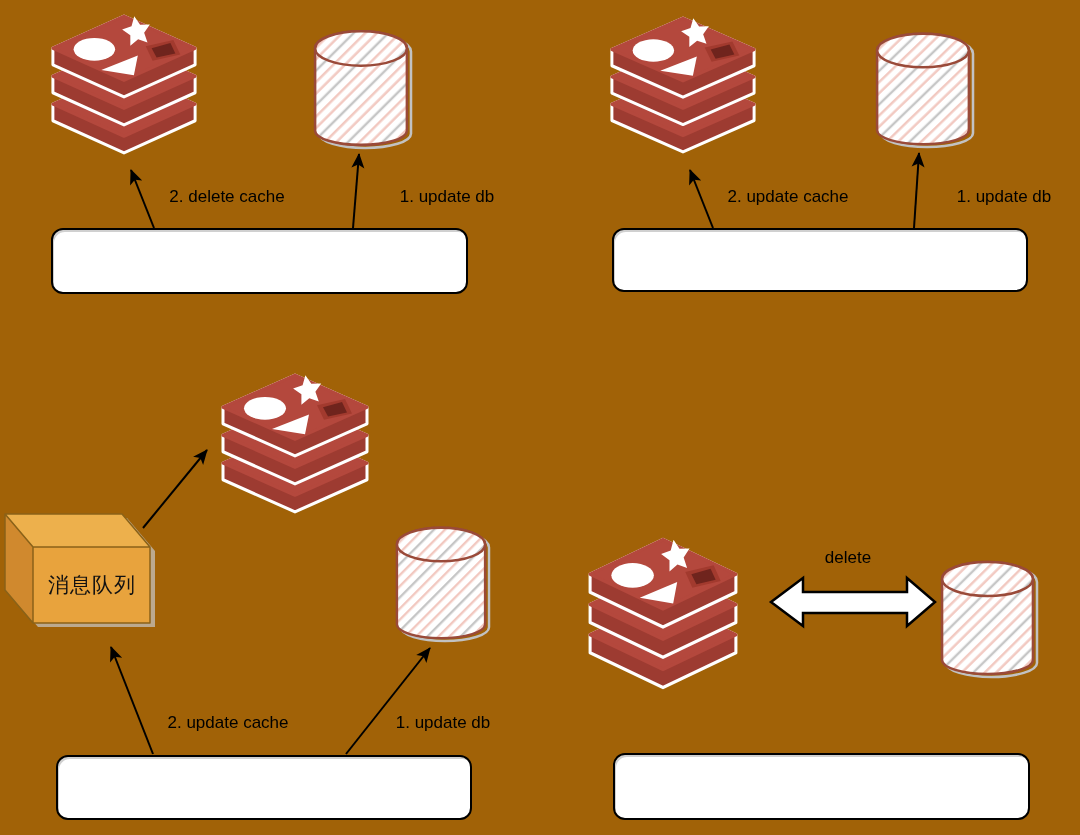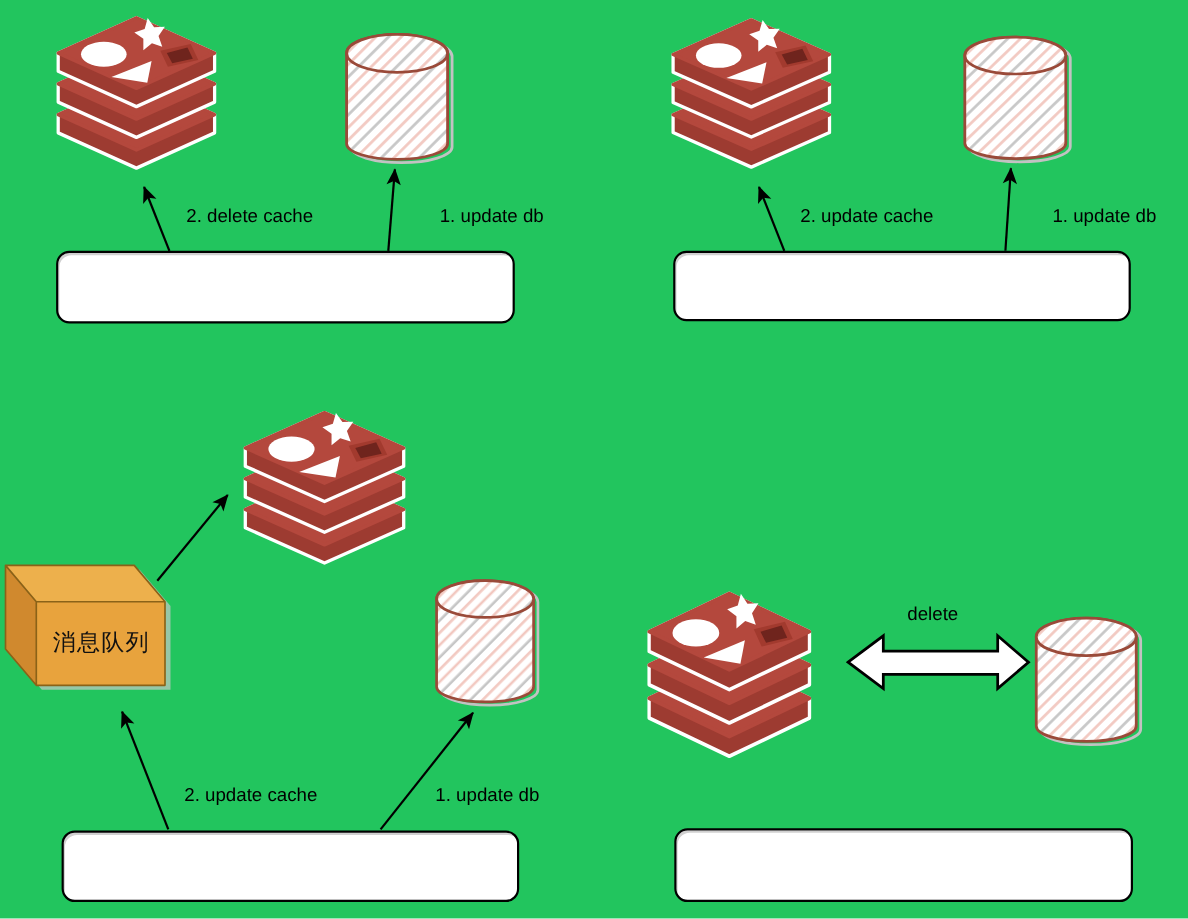--- a/index.html
+++ b/index.html
@@ -1,17 +1,17 @@
 <!DOCTYPE html>
 <html><head>
 <meta charset="utf-8">
 <style>
   html,body{margin:0;padding:0;background:#fff;}
   .canvas{
-    position:relative;width:1080px;height:835px;background:#22c55e;
+    position:relative;width:1080px;height:835px;background:#a16207;
     font-family:"Liberation Sans",sans-serif;overflow:hidden;
   }
   svg.icon{position:absolute;overflow:visible;display:block;}
   
   .app-box{
     position:absolute;background:#ffffff;border:2.5px solid #000;
     border-radius:12px;box-sizing:border-box;
     box-shadow:inset 2px 3px 0 -1px rgba(150,150,150,.45);
   }
   .app-box::before{

